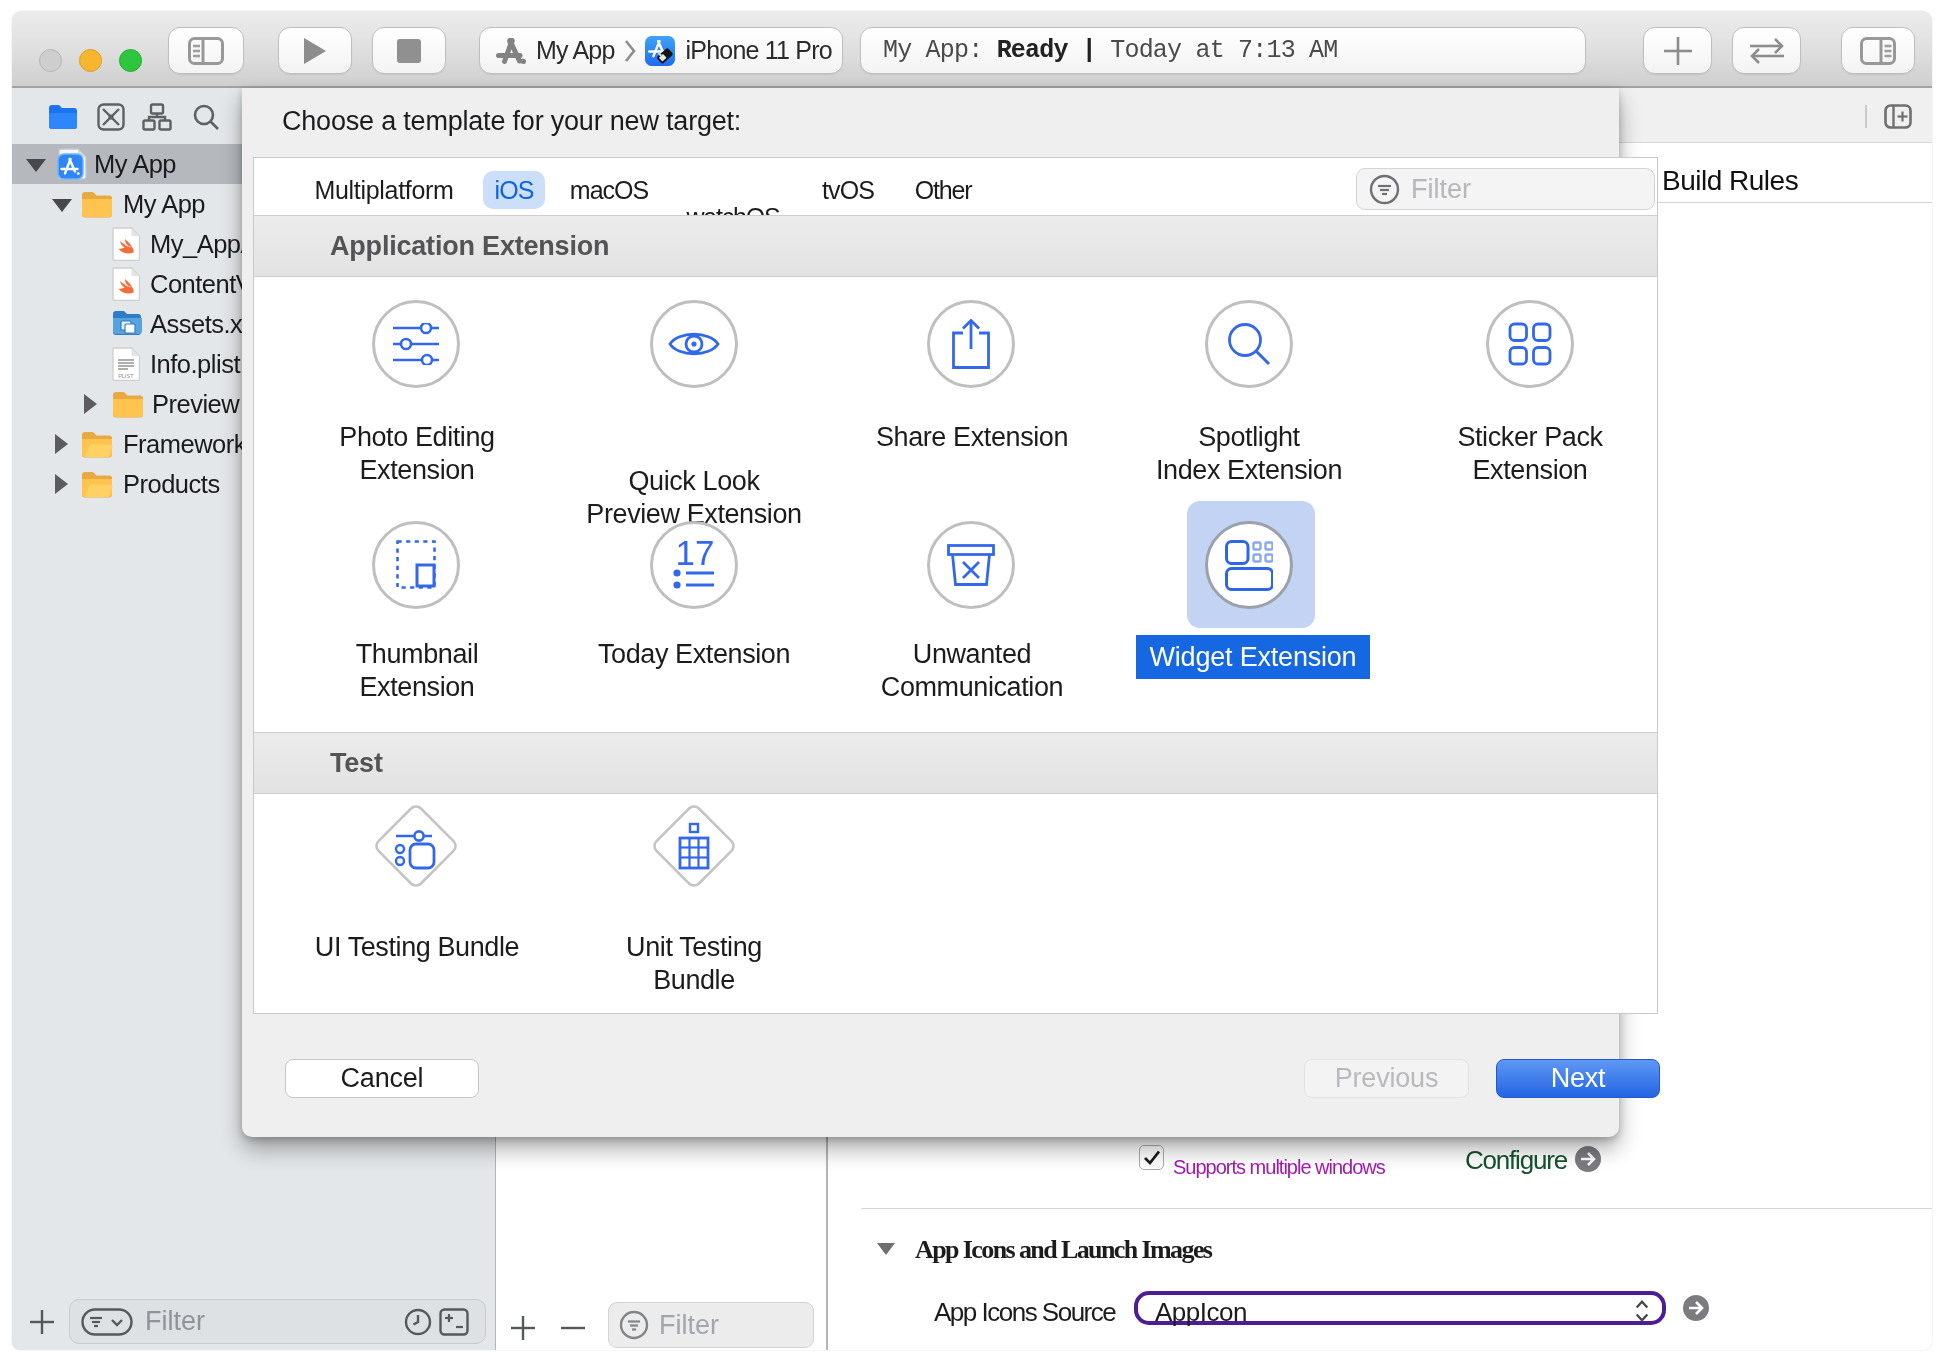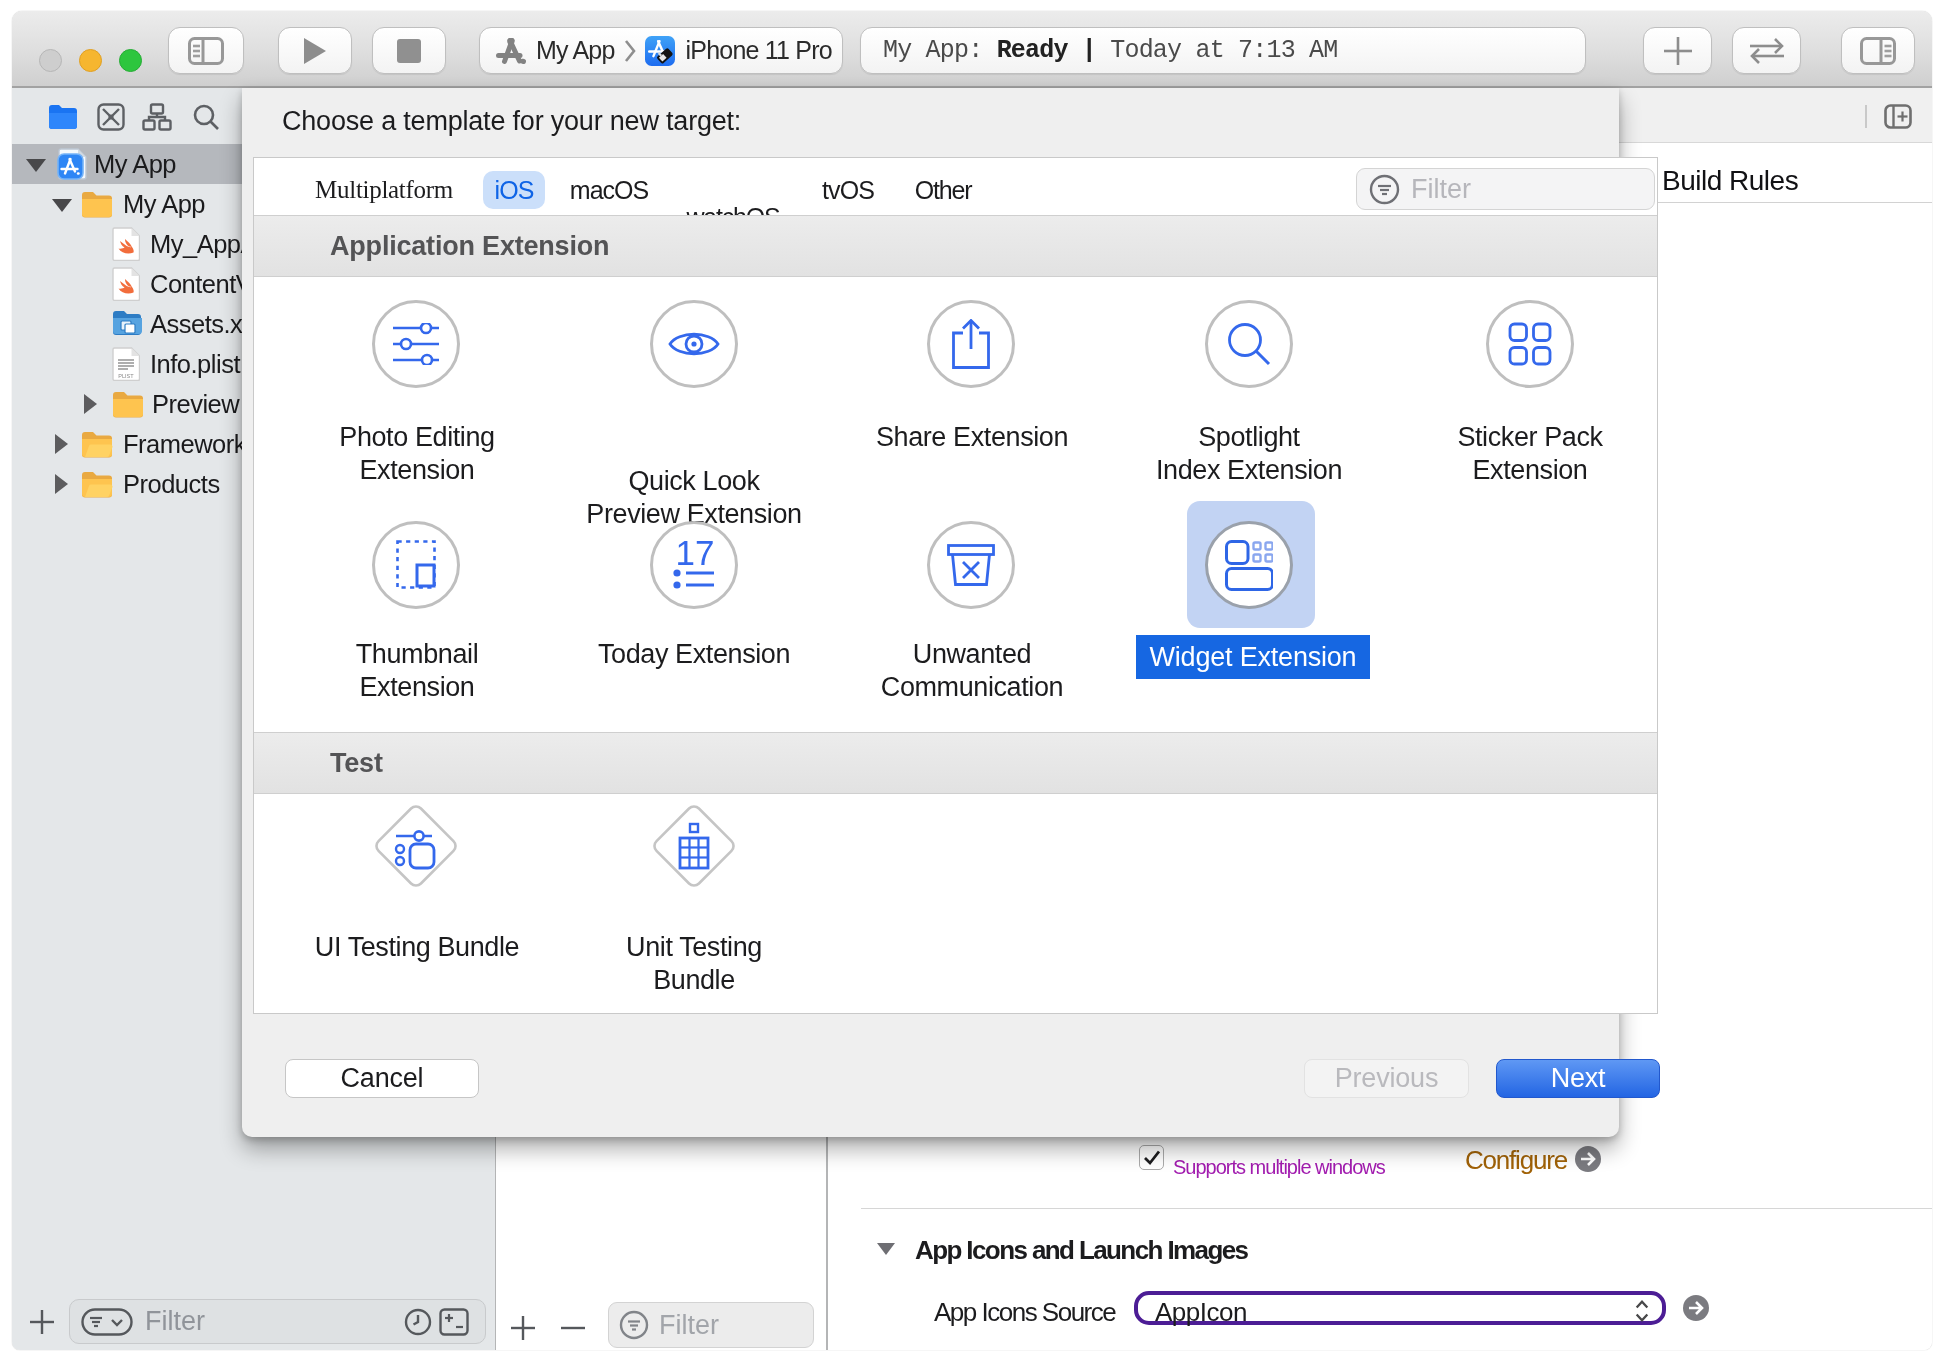--- a/index.html
+++ b/index.html
@@ -359,46 +359,46 @@
       </div>
       <div class="abs" style="left:834px; top:77px; font-size:28px; color:#111114; letter-spacing:-0.5px;">Build Rules</div>
       <div class="abs" style="left:0; top:114px; width:1104px; height:1px; background:#d2d2d2;"></div>
 
       <div class="abs" style="left:311px; top:1056px; width:700px; height:34px;">
         <div class="abs" style="left:0; top:1px; width:25px; height:25px; background:#ffffff; border:1px solid #ababab; border-radius:5px;"></div>
         <svg width="18" height="16" viewBox="0 0 18 16" style="position:absolute; left:4px; top:6px;">
             <path d="M2 8 L7 13 L16 1.5" fill="none" stroke="#1d1d1f" stroke-width="2.8"></path>
           </svg>
         <span class="abs" style="left:34px; top:12px; font-size:20px; color:#a21caf; letter-spacing:-1px;">Supports multiple windows</span>
-        <span class="abs" style="left:326px; top:1px; font-size:26px; color:#a16207; letter-spacing:-1.2px;">Configure</span>
+        <span class="abs" style="left:326px; top:1px; font-size:26px; color:#14532d; letter-spacing:-1.2px;">Configure</span>
         <svg width="26" height="26" viewBox="0 0 26 26" style="position:absolute; left:436px; top:2px;">
             <circle cx="13" cy="13" r="13" fill="#7b7b80"></circle>
             <path d="M6 13 h12 M13 7 l6 6 l-6 6" fill="none" stroke="#ffffff" stroke-width="2.6"></path>
           </svg>
       </div>
       <div class="abs" style="left:33px; top:1120px; width:1071px; height:1px; background:#d6d6d6;"></div>
 
       <div class="tri tridown abs" style="left:49px; top:1155px; border-left-width:9px; border-right-width:9px; border-top-width:12px; border-top-color:#6e6e73;"></div>
-      <span class="abs" style="left:87px; top:1147px; font-size:26px; font-weight:bold; color:#1c1c1e; letter-spacing:-1.6px;">App Icons and Launch Images</span>
+      <span class="abs" style="left:87px; top:1147px; font-size:26px; font-weight:bold; color:#1c1c1e; letter-spacing:-1.6px;font-family:Liberation Serif, serif;">App Icons and Launch Images</span>
       <span class="abs" style="left:106px; top:1209px; font-size:26px; color:#1c1c1e; letter-spacing:-1.5px;">App Icons Source</span>
       <div class="abs" style="left:306px; top:1203px; width:532px; height:34px; background:#ffffff; border:4px solid #4c1d95; border-radius:15px;">
         <span class="abs" style="left:17px; top:2px; font-size:26px; color:#1c1c1e; letter-spacing:-0.5px;">AppIcon</span>
         <svg width="16" height="24" viewBox="0 0 18 26" style="position:absolute; right:12px; top:4px;">
             <path d="M3 9 L9 2.5 L15 9 M3 17 L9 23.5 L15 17" fill="none" stroke="#48484a" stroke-width="2.6"></path>
           </svg>
       </div>
       <svg width="26" height="26" viewBox="0 0 26 26" style="position:absolute; left:855px; top:1207px;">
           <circle cx="13" cy="13" r="13" fill="#7b7b80"></circle>
           <path d="M6 13 h12 M13 7 l6 6 l-6 6" fill="none" stroke="#ffffff" stroke-width="2.6"></path>
         </svg>
     </div>
     <div id="sheet" class="abs">
       <div id="sheet-title" class="abs">Choose a template for your new target:</div>
       <div id="panel" class="abs">
-        <div class="abs tab" style="left:130px; transform:translateX(-50%); letter-spacing:-0.3px;font-family:Liberation Serif, serif;">Multiplatform</div>
+        <div class="abs tab" style="left:130px; transform:translateX(-50%); letter-spacing:-0.3px;">Multiplatform</div>
         <div class="abs tab" id="iospill">iOS</div>
         <div class="abs tab" style="left:355px; transform:translateX(-50%); letter-spacing:-1px;">macOS</div>
         <div class="abs tab" style="left:479px; transform:translateX(-50%); letter-spacing:-1.2px;margin-top:27px;">watchOS</div>
         <div class="abs tab" style="left:594px; transform:translateX(-50%); letter-spacing:-0.9px;">tvOS</div>
         <div class="abs tab" style="left:689px; transform:translateX(-50%); letter-spacing:-1.2px;">Other</div>
         <div id="filterfield" class="abs">
           <svg width="31" height="31" viewBox="0 0 31 31" style="margin-left:12px;">
               <circle cx="15.5" cy="15.5" r="13.5" fill="none" stroke="#6f7075" stroke-width="2.4"></circle>
               <g stroke="#6f7075" stroke-width="2.2">
                 <line x1="9" y1="12" x2="22" y2="12"></line>

